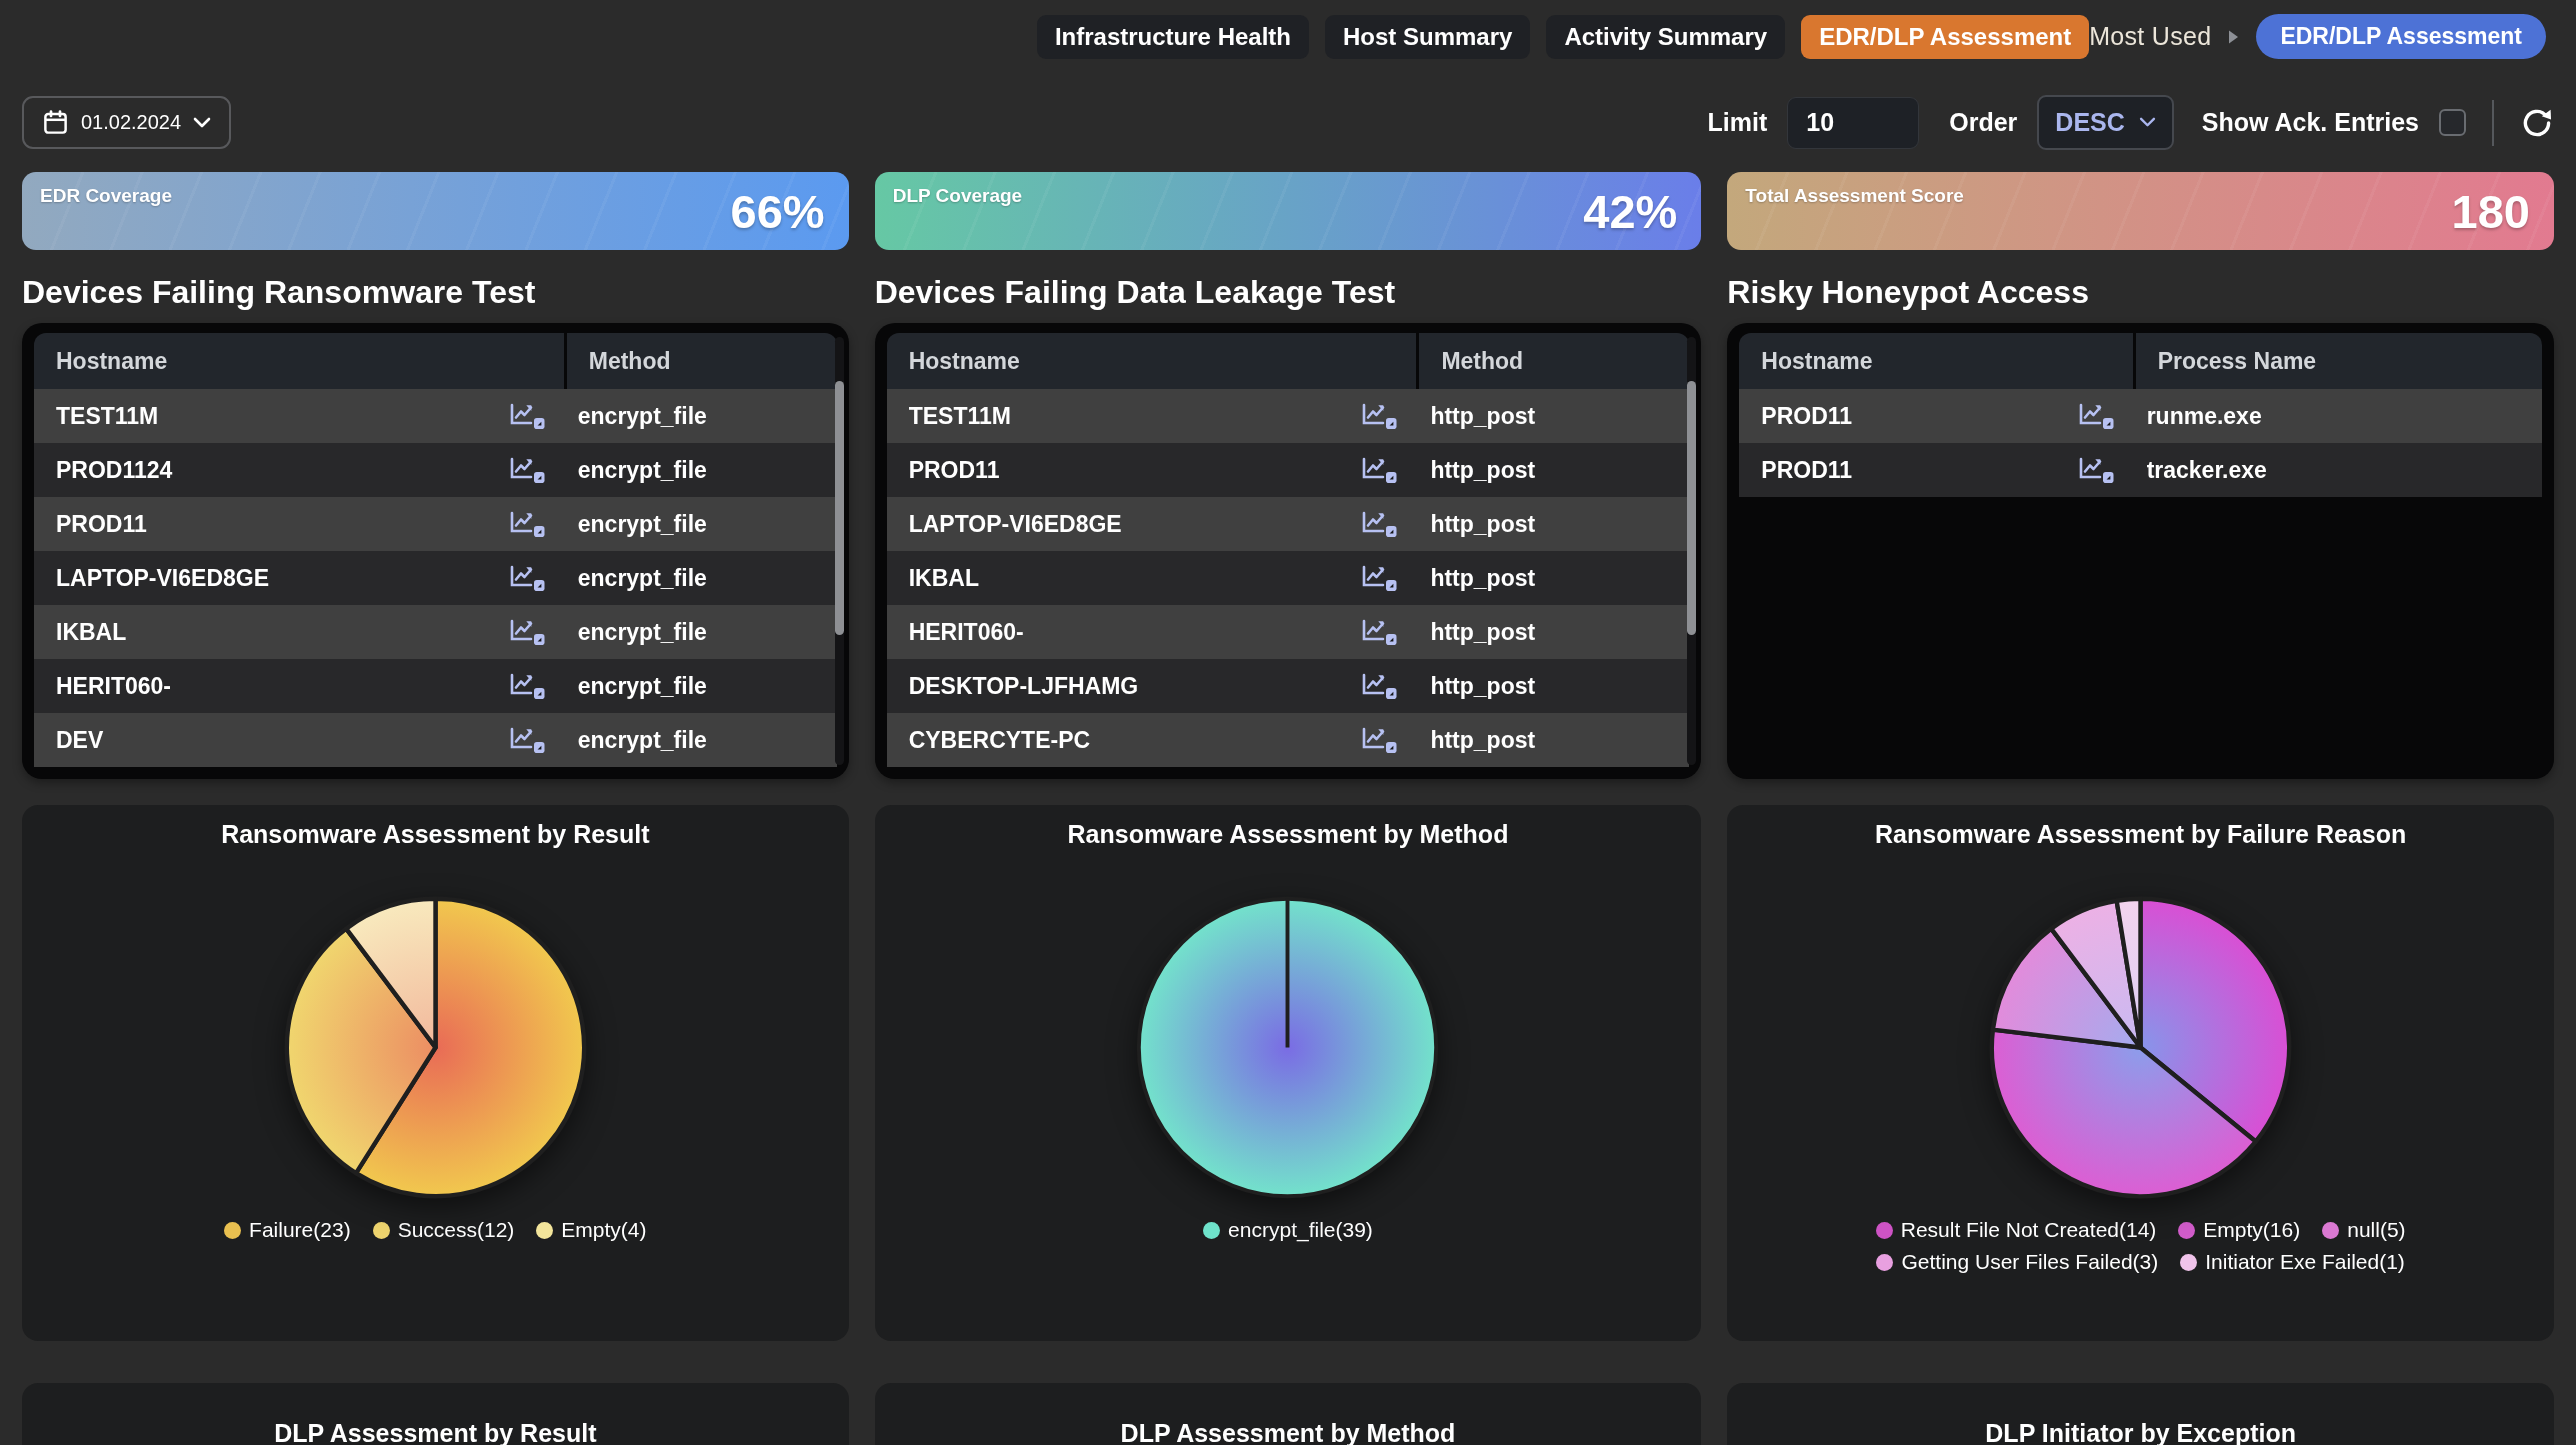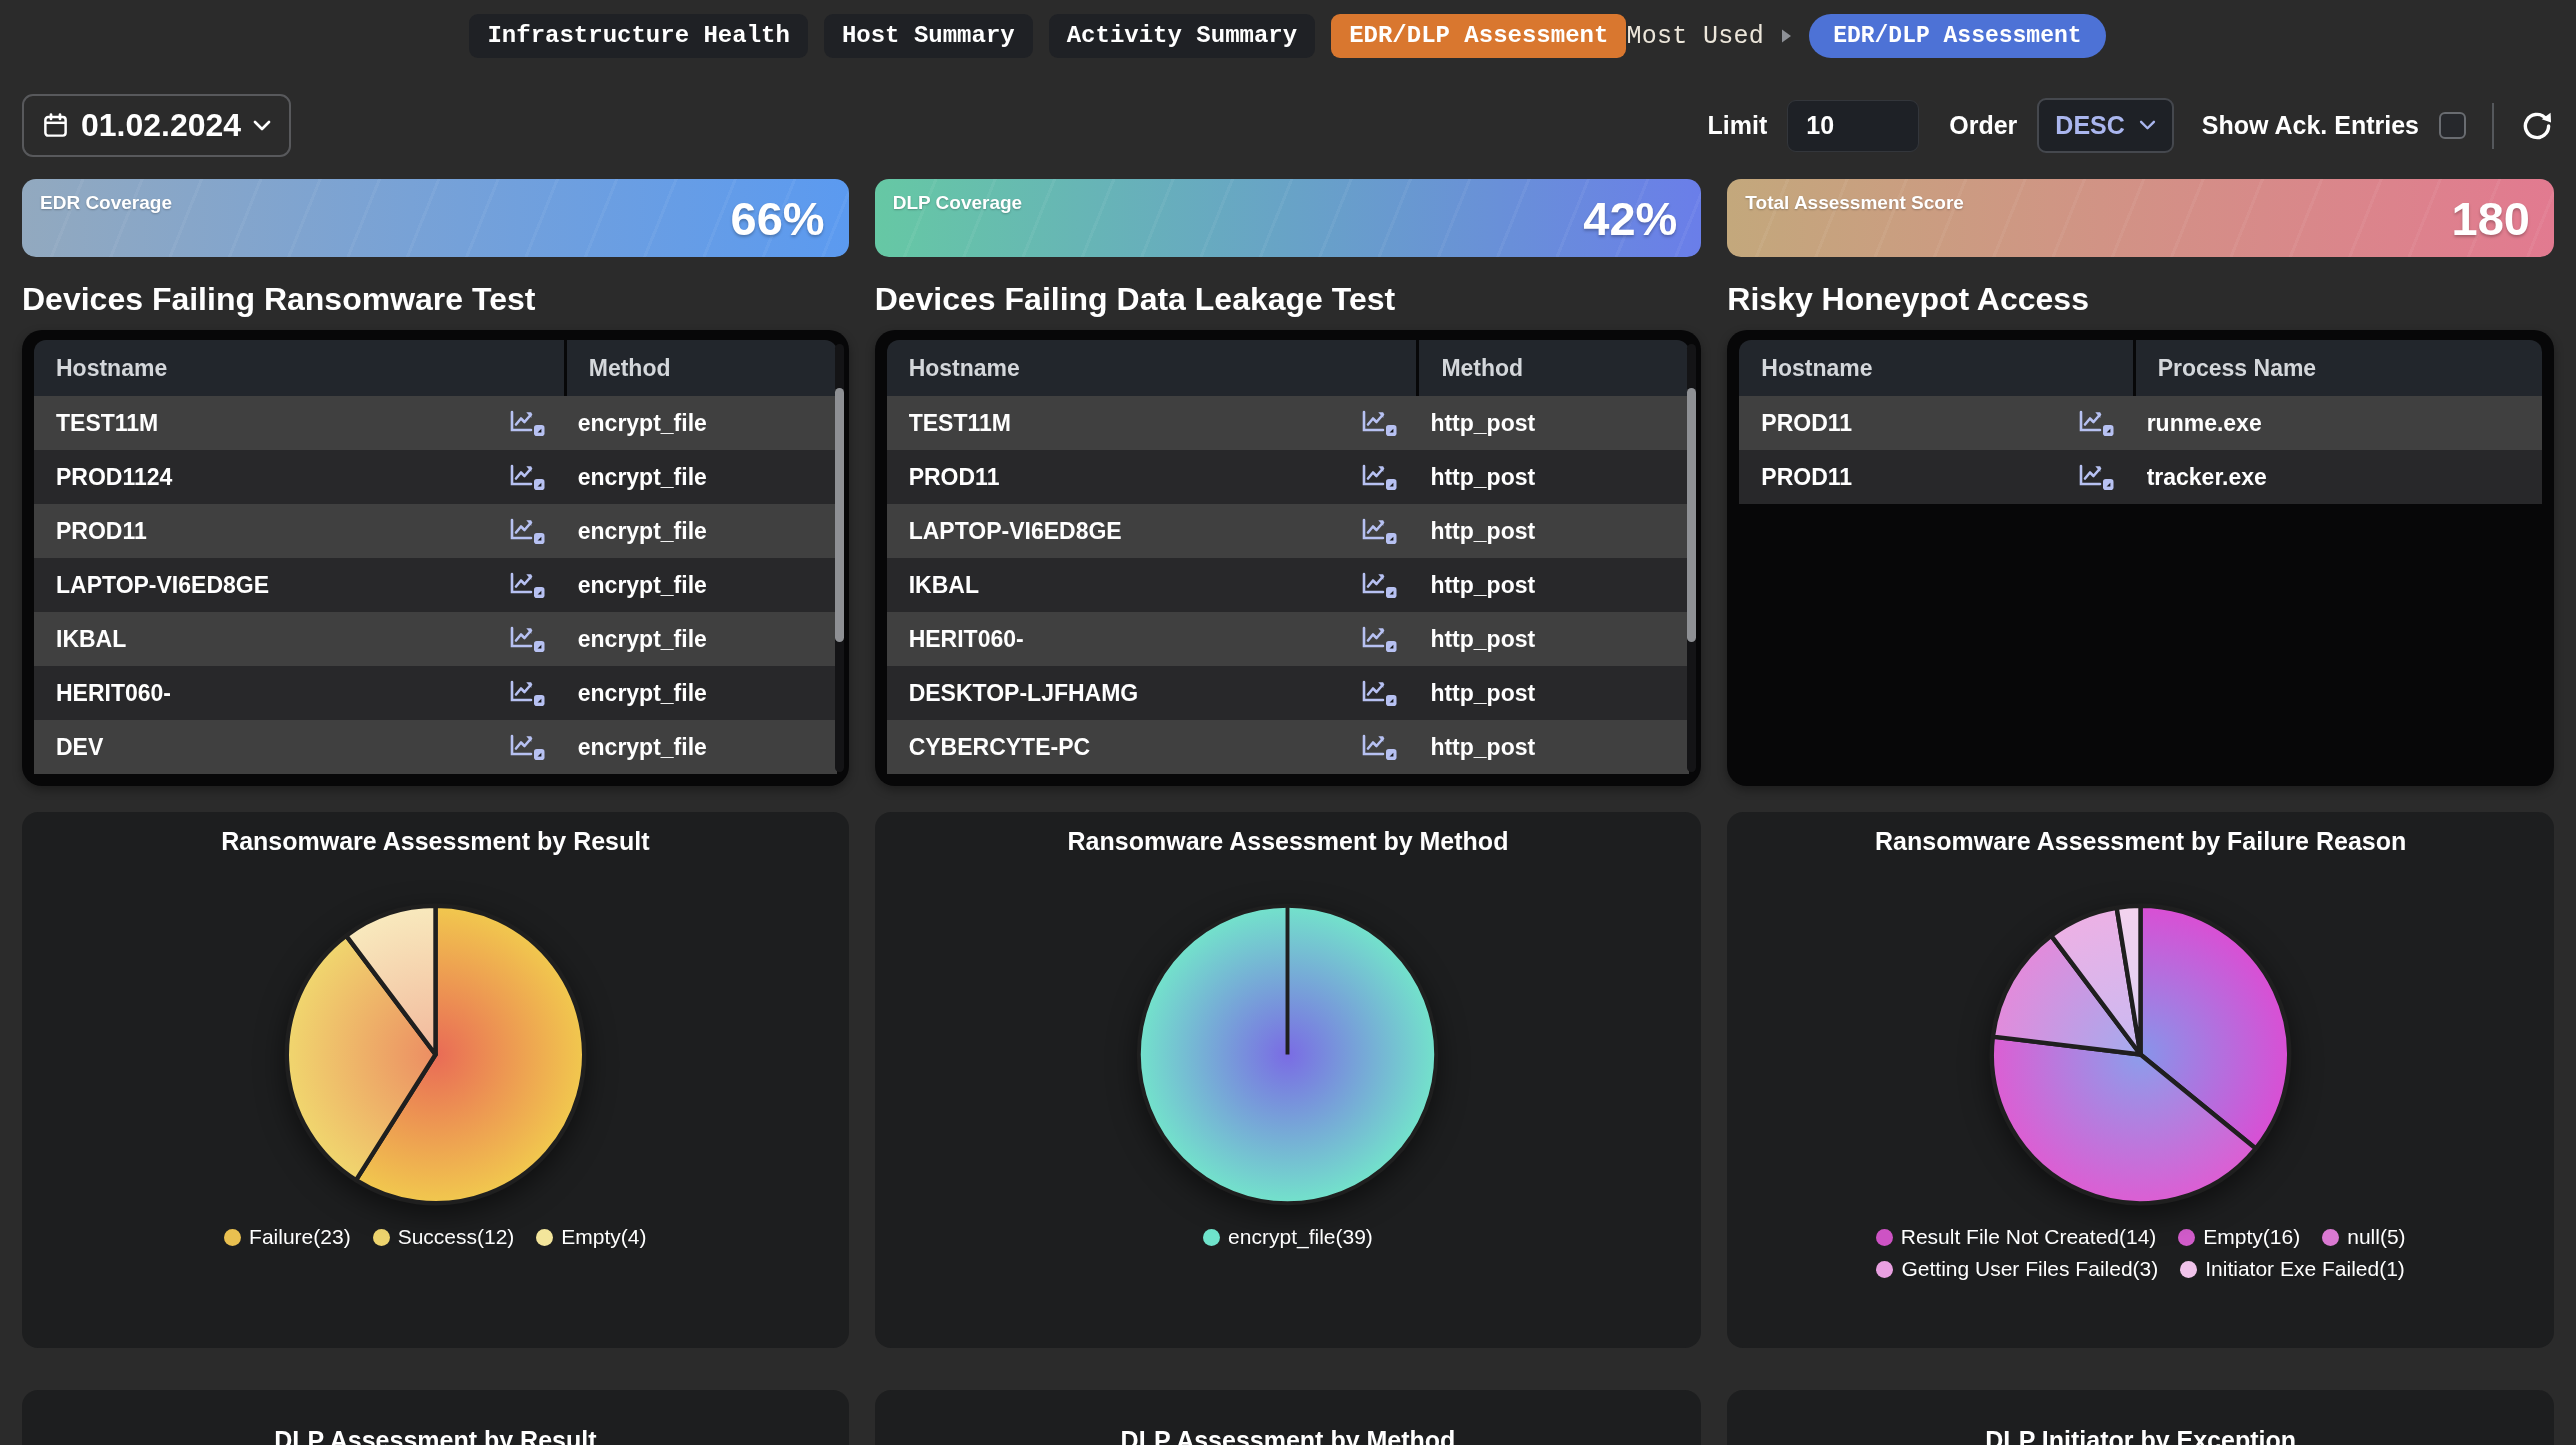--- a/index.html
+++ b/index.html
@@ -2,41 +2,41 @@
 <html><head>
 <meta charset="utf-8">
 <style>
   * { margin:0; padding:0; box-sizing:border-box; }
   html,body { background:#2b2b2b; }
   body {
     width:2576px; height:1446px; overflow:hidden; position:relative;
     font-family:"Liberation Sans","DejaVu Sans",sans-serif; color:#fff;
   }
   
-  .topbar { display:flex; justify-content:center; align-items:center; padding:14px 22px 0 29px;font-family:Liberation Mono, monospace; }
+  .topbar { display:flex; justify-content:flex-end; align-items:center; padding:14px 22px 0 29px; }
   .tabbar { display:flex; gap:16px; }
   .tab {
     border:none; cursor:pointer; background:#1f2125; color:#fff;
     font-family:inherit; font-size:24px; font-weight:700;
     padding:10px 18px; border-radius:9px; line-height:1;
   }
   .tab.active { background:#d9772f; }
   .quick { display:flex; align-items:center; gap:16px; padding-right:8px; }
   .quick-label { font-size:25px; color:#ece6da; font-weight:400; letter-spacing:0.3px; }
   .pill {
     border:none; cursor:pointer; color:#fff; font-family:inherit;
     font-size:23px; font-weight:700; padding:9px 24px; border-radius:996px;
   }
   
   .controls { margin-top:36px; padding:0 22px; display:flex; justify-content:space-between; align-items:center; }
   .datepicker {
     display:flex; align-items:center; gap:12px; border:2px solid #58595c;
     border-radius:11px; padding:11px 18px; cursor:pointer; background:transparent;
   }
-  .datepicker .date-text { font-size:32px; font-weight:700; }
+  .datepicker .date-text { font-size:20px; font-weight:400; }
   .rightctl { display:flex; align-items:center; gap:20px; }
   .ctl-label { font-size:25px; font-weight:700; }
   .limit-input {
     width:132px; height:52px; background:#1e2126; border:1px solid #33363b; border-radius:9px;
     color:#fff; font-family:inherit; font-size:25px; font-weight:700; padding:0 18px; outline:none;
   }
   .order-select {
     display:flex; align-items:center; gap:14px; background:#1e2126; border:2px solid #45484e;
     border-radius:9px; padding:11px 16px; cursor:pointer;
   }

